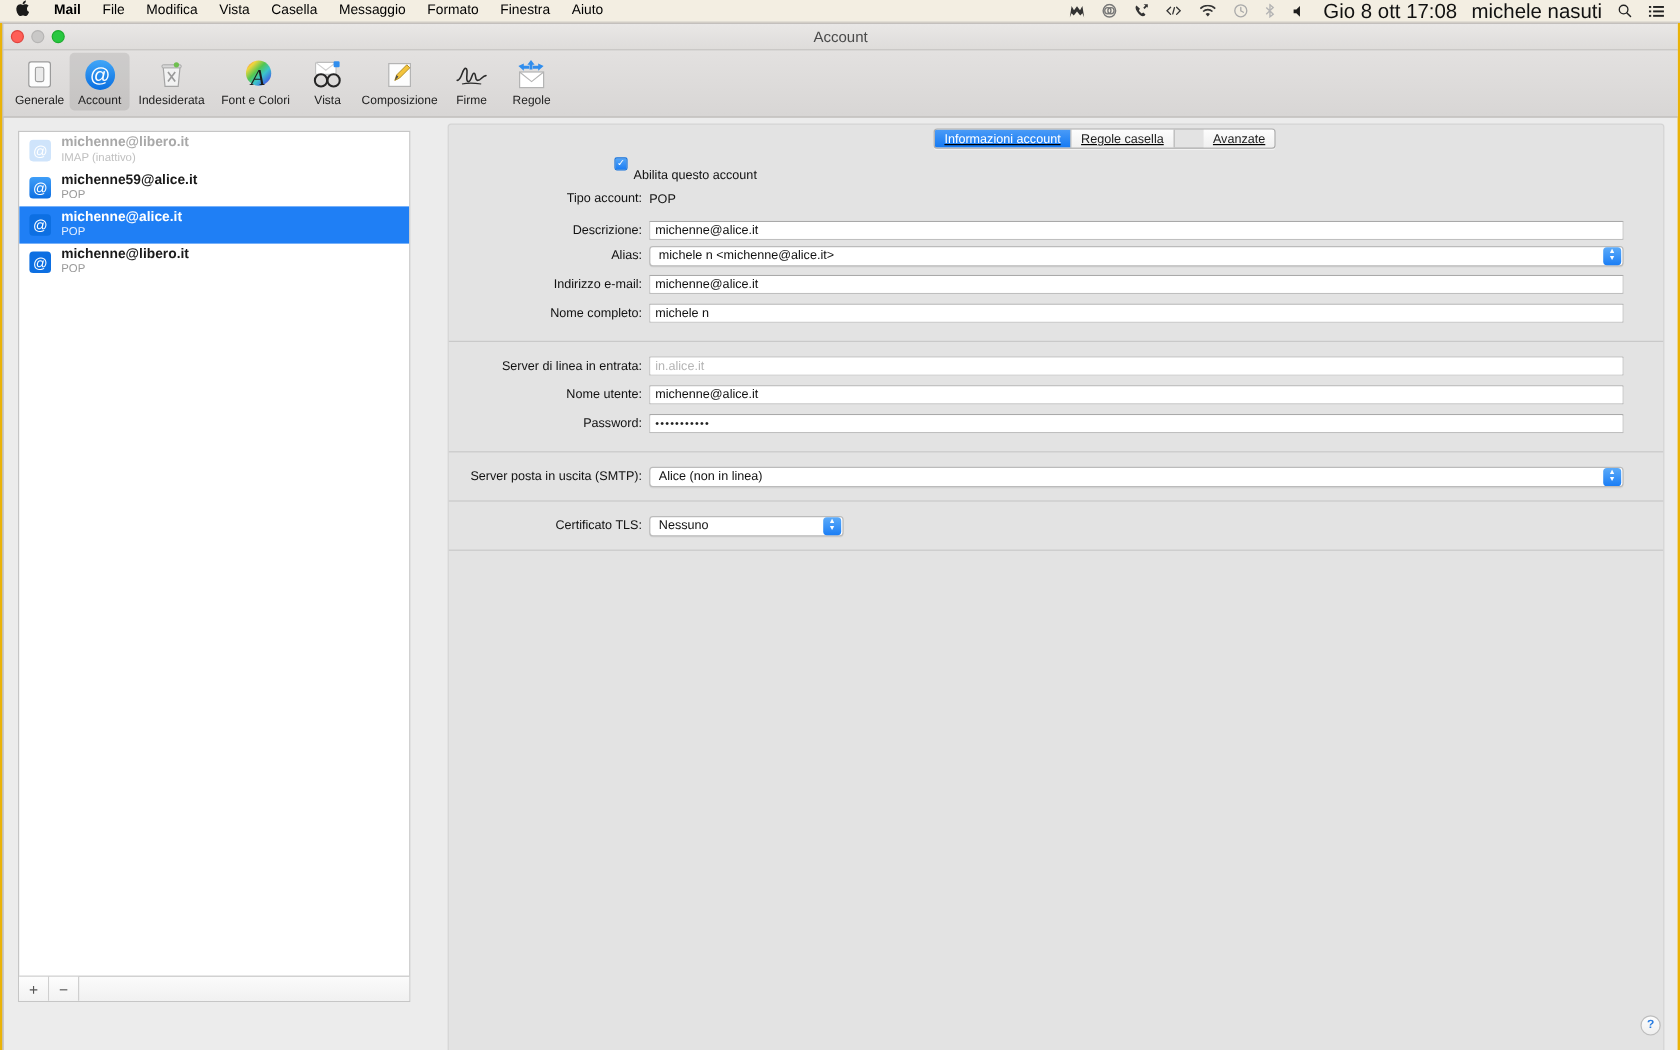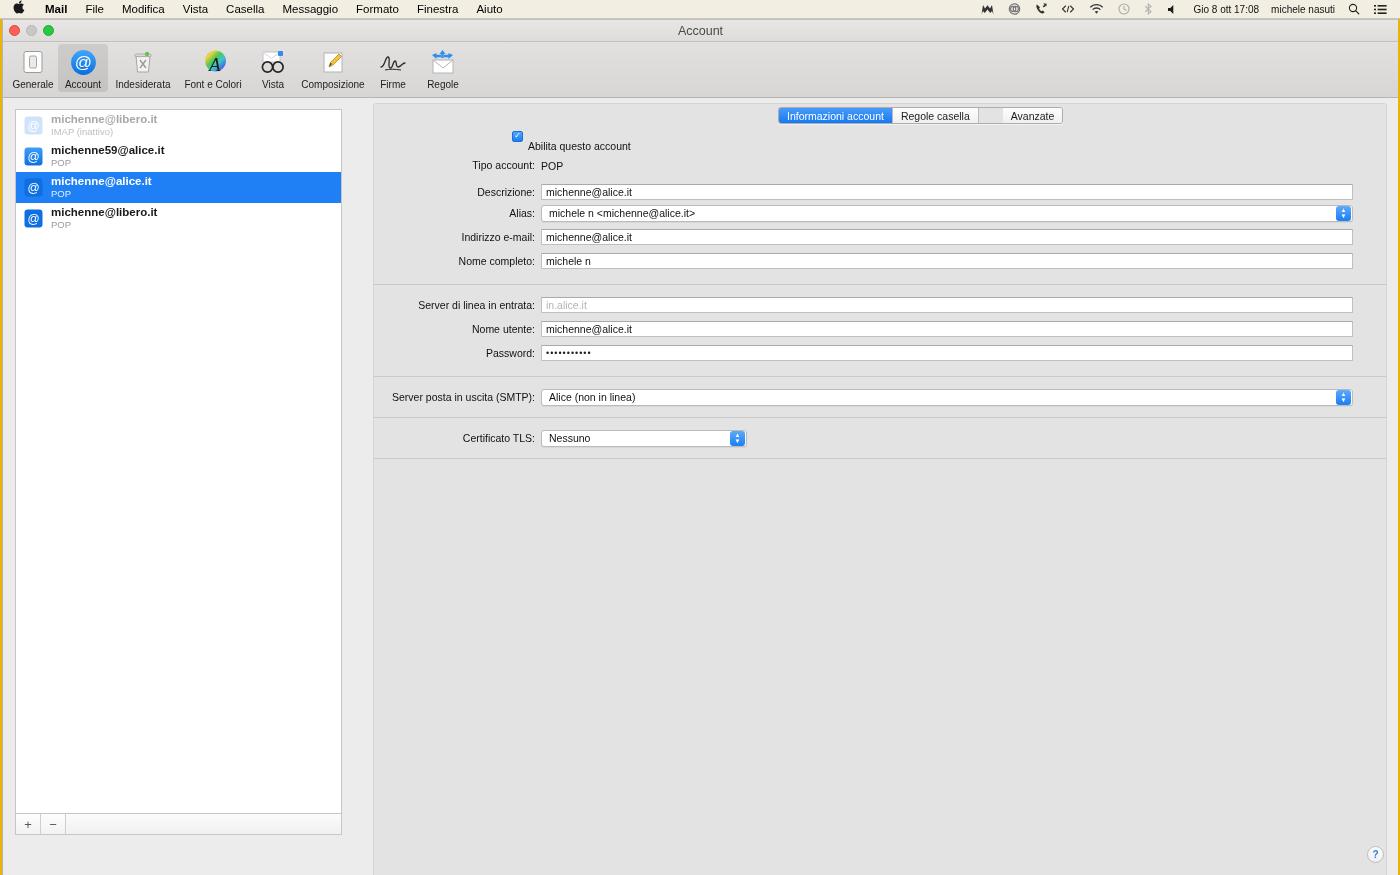--- a/index.html
+++ b/index.html
@@ -30,21 +30,21 @@
   }
   .menu-item { padding: 0 9px; white-space: nowrap; line-height: 19px; }
   .menu-item.bold { font-weight: bold; }
   #menubar-right {
     margin-left: auto; display: flex; align-items: center; height: 19px;
   }
   .mb-icon {
     padding: 0 7px; font-size: 11px; color: #333; line-height: 19px;
     display: flex; align-items: center; justify-content: center;
   }
-  .mb-text { padding: 0 6px; font-size: 10px; color: #111; line-height: 19px; white-space: nowrap;}
+  .mb-text { padding: 0 6px; font-size: 17px; color: #111; line-height: 19px; white-space: nowrap;}
   .mb-right-pad { width: 6px; }
 
   
   #window {
     position: absolute; left: 2px; top: 19px;
     width: 1396px; height: 856px;
     background: #ececec;
     border-left: 1px solid #b8b4b1;
     border-top: 1px solid #c3bfbc;
   }
@@ -130,20 +130,21 @@
     border: 1px solid #d4d4d4;
     border-top-left-radius: 3px; border-top-right-radius: 3px;
   }
 
   
   #tabs {
     position: absolute; left: 404px; top: 3px;
     display: flex; height: 17px;
     border: 1px solid #adadad; border-radius: 3px; overflow: hidden;
     box-shadow: 0 1px 0 rgba(255,255,255,0.55);
+    text-decoration: underline;
   }
   .tab {
     font-size: 10.5px; color: #1d1d1d;
     padding: 0 8px; display: flex; align-items: center;
     background: linear-gradient(to bottom,#fdfdfd,#f0f0f0);
     border-right: 1px solid #b9b9b9;
     white-space: nowrap;
   }
   .tab:last-child { border-right: none; margin-left: 24px; }
   .tab.active {
@@ -184,21 +185,21 @@
   .tfield .dots { letter-spacing: 1px; font-size: 9px; color: #222; }
 
   .popup {
     height: 17px; width: 100%;
     background: #fff; border: 1px solid #bbb;
     border-radius: 3px;
     display: flex; align-items: center; justify-content: space-between;
     font-size: 10.5px; color: #111; padding-left: 7px;
     box-shadow: 0 1px 0 rgba(0,0,0,0.05);
   }
-  .popup.short { width: 206px; }
+  .popup.short { width: 162px; }
   .stepper {
     width: 15px; height: 15px; margin-right: 1px;
     border-radius: 3px;
     background: linear-gradient(to bottom,#5cabf9,#1b7ef5);
     display: flex; flex-direction: column; align-items: center; justify-content: center;
     color: #fff; font-size: 6px; line-height: 6px;
     flex: 0 0 15px;
   }
 
   .sep { height: 1px; background: #c9c9c9; margin: 0; width: 100%; }

